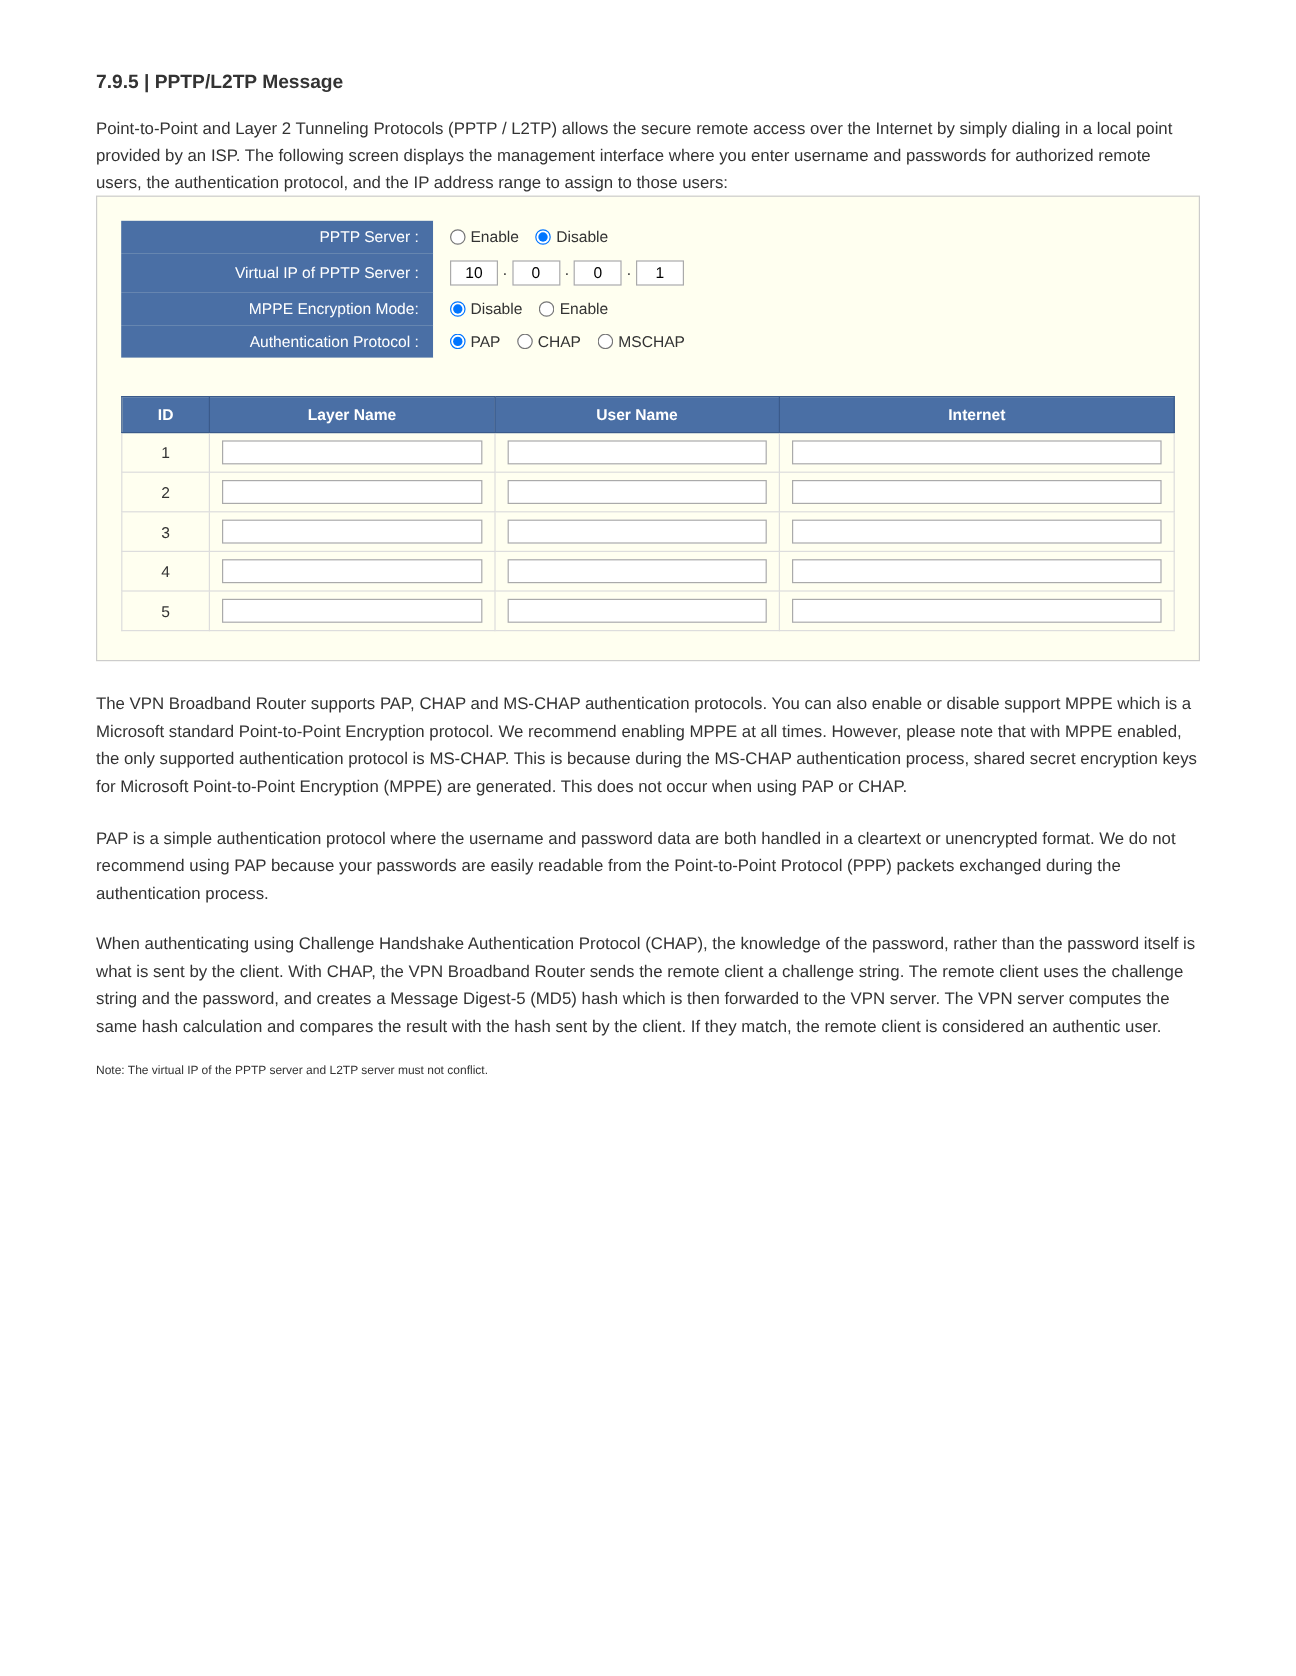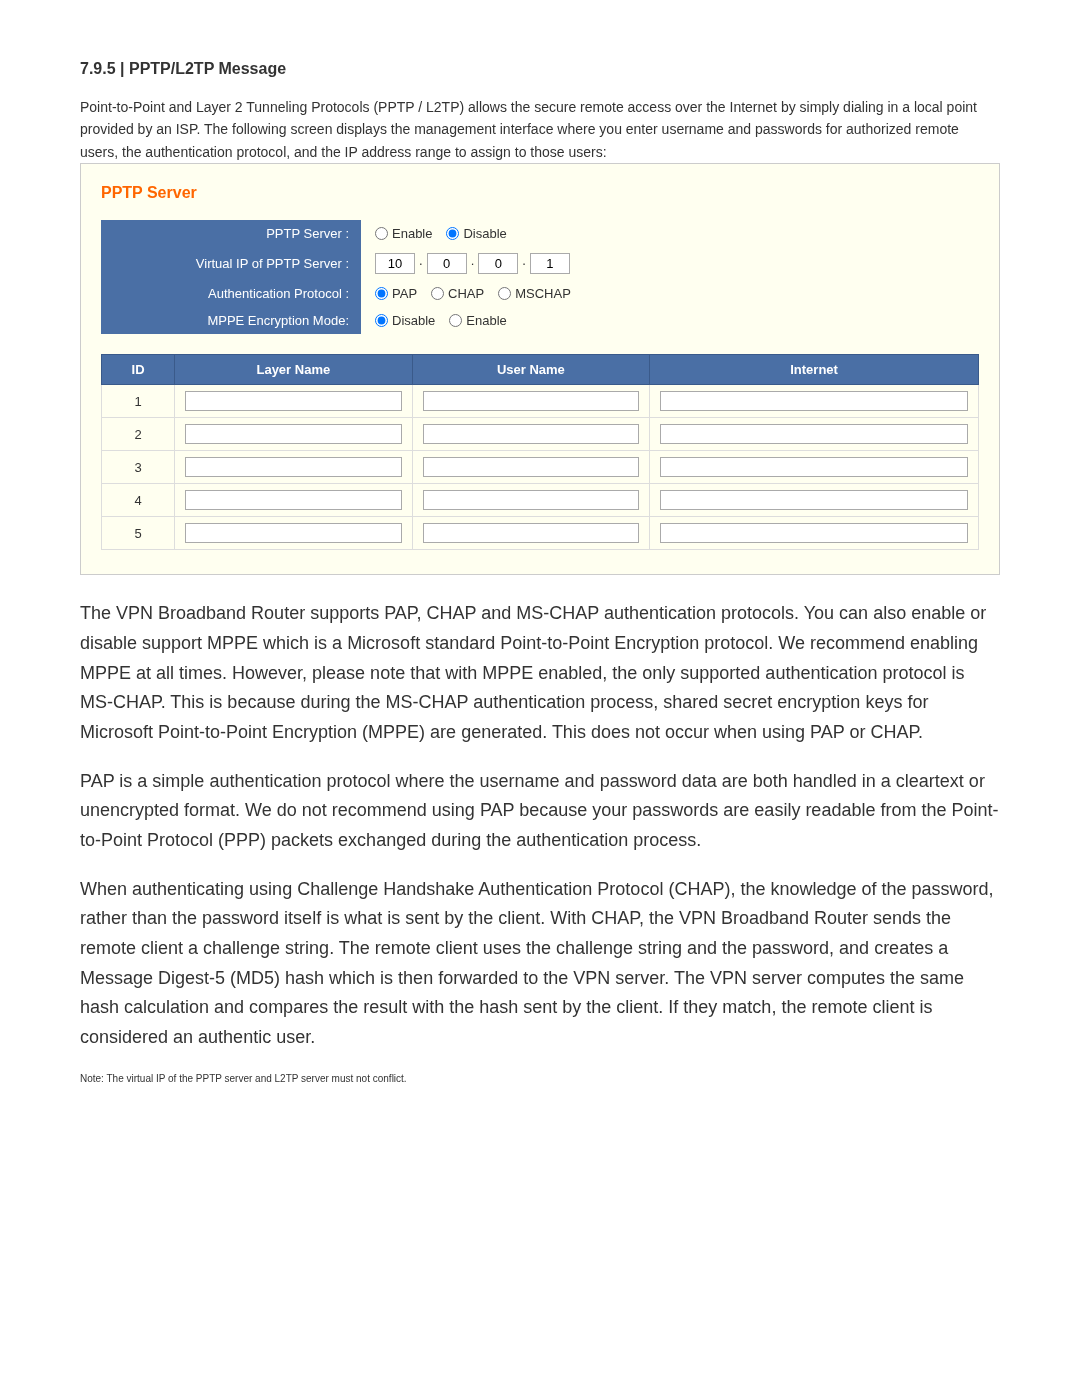--- a/index.html
+++ b/index.html
@@ -29,21 +29,21 @@
     }
     .pptp-panel h3 {
       color: #ff6600;
       font-size: 16px;
       font-weight: bold;
       margin-bottom: 18px;
     }
     .form-table {
       width: 100%;
       border-collapse: collapse;
-      margin-bottom: 20px;
+      margin-bottom: 32px;
     }
     .form-table tr td:first-child {
       background: #4a6fa5;
       color: #fff;
       text-align: right;
       padding: 6px 12px;
       font-size: 13px;
       width: 260px;
     }
     .form-table tr td:last-child {
@@ -103,41 +103,40 @@
       width: 100%;
       border: 1px solid #aaa;
       padding: 2px 4px;
       font-size: 12px;
       background: #fff;
     }
     .tunnel-col { width: 130px; }
     .username-col { width: 130px; }
     .password-col { width: 180px; }
     .body-text {
-      font-size: 18px;
+      font-size: 14px;
       line-height: 1.65;
       margin-bottom: 18px;
       color: #333;
       margin-top: 19px;
     }
     .note-text {
       font-size: 10px;
       line-height: 1.65;
       color: #333;
     }
   </style>
 </head>
 <body>
 
 <h2>7.9.5 | PPTP/L2TP Message</h2>
 
 <p class="intro-text">Point-to-Point and Layer 2 Tunneling Protocols (PPTP / L2TP) allows the secure remote access over the Internet by simply dialing in a local point provided by an ISP. The following screen displays the management interface where you enter username and passwords for authorized remote users, the authentication protocol, and the IP address range to assign to those users:</p>
 
 <div class="pptp-panel">
-  <h3>PPTP Server</h3>
 
   <table class="form-table">
     <tbody>
 
       <tr>
         <td>PPTP Server :</td>
         <td>
           <div class="radio-group">
             <label>
               <input type="radio" name="pptp_server" value="enable" style="">
@@ -160,50 +159,50 @@
             <input type="text" value="0" style="">
             <span>.</span>
             <input type="text" value="0" style="">
             <span>.</span>
             <input type="text" value="1" style="width: 40px;">
           </div>
         </td>
       </tr>
 
       <tr>
+        <td>MPPE Encryption Mode:</td>
+        <td>
+          <div class="radio-group">
+            <label>
+              <input type="radio" name="mppe_mode" value="disable" checked="" style="">
+              <span>Disable</span>
+            </label>
+            <label>
+              <input type="radio" name="mppe_mode" value="enable" style="">
+              <span>Enable</span>
+            </label>
+          </div>
+        </td>
+      </tr>
+
+      <tr>
         <td>Authentication Protocol :</td>
         <td>
           <div class="radio-group">
             <label>
               <input type="radio" name="auth_protocol" value="pap" checked="" style="">
               <span>PAP</span>
             </label>
             <label>
               <input type="radio" name="auth_protocol" value="chap" style="">
               <span>CHAP</span>
             </label>
             <label>
               <input type="radio" name="auth_protocol" value="mschap" style="">
               <span>MSCHAP</span>
-            </label>
-          </div>
-        </td>
-      </tr>
-
-      <tr>
-        <td>MPPE Encryption Mode:</td>
-        <td>
-          <div class="radio-group">
-            <label>
-              <input type="radio" name="mppe_mode" value="disable" checked="" style="">
-              <span>Disable</span>
-            </label>
-            <label>
-              <input type="radio" name="mppe_mode" value="enable" style="">
-              <span>Enable</span>
             </label>
           </div>
         </td>
       </tr>
     </tbody>
   </table>
 
   <table class="data-table">
     <thead>
       <tr>

